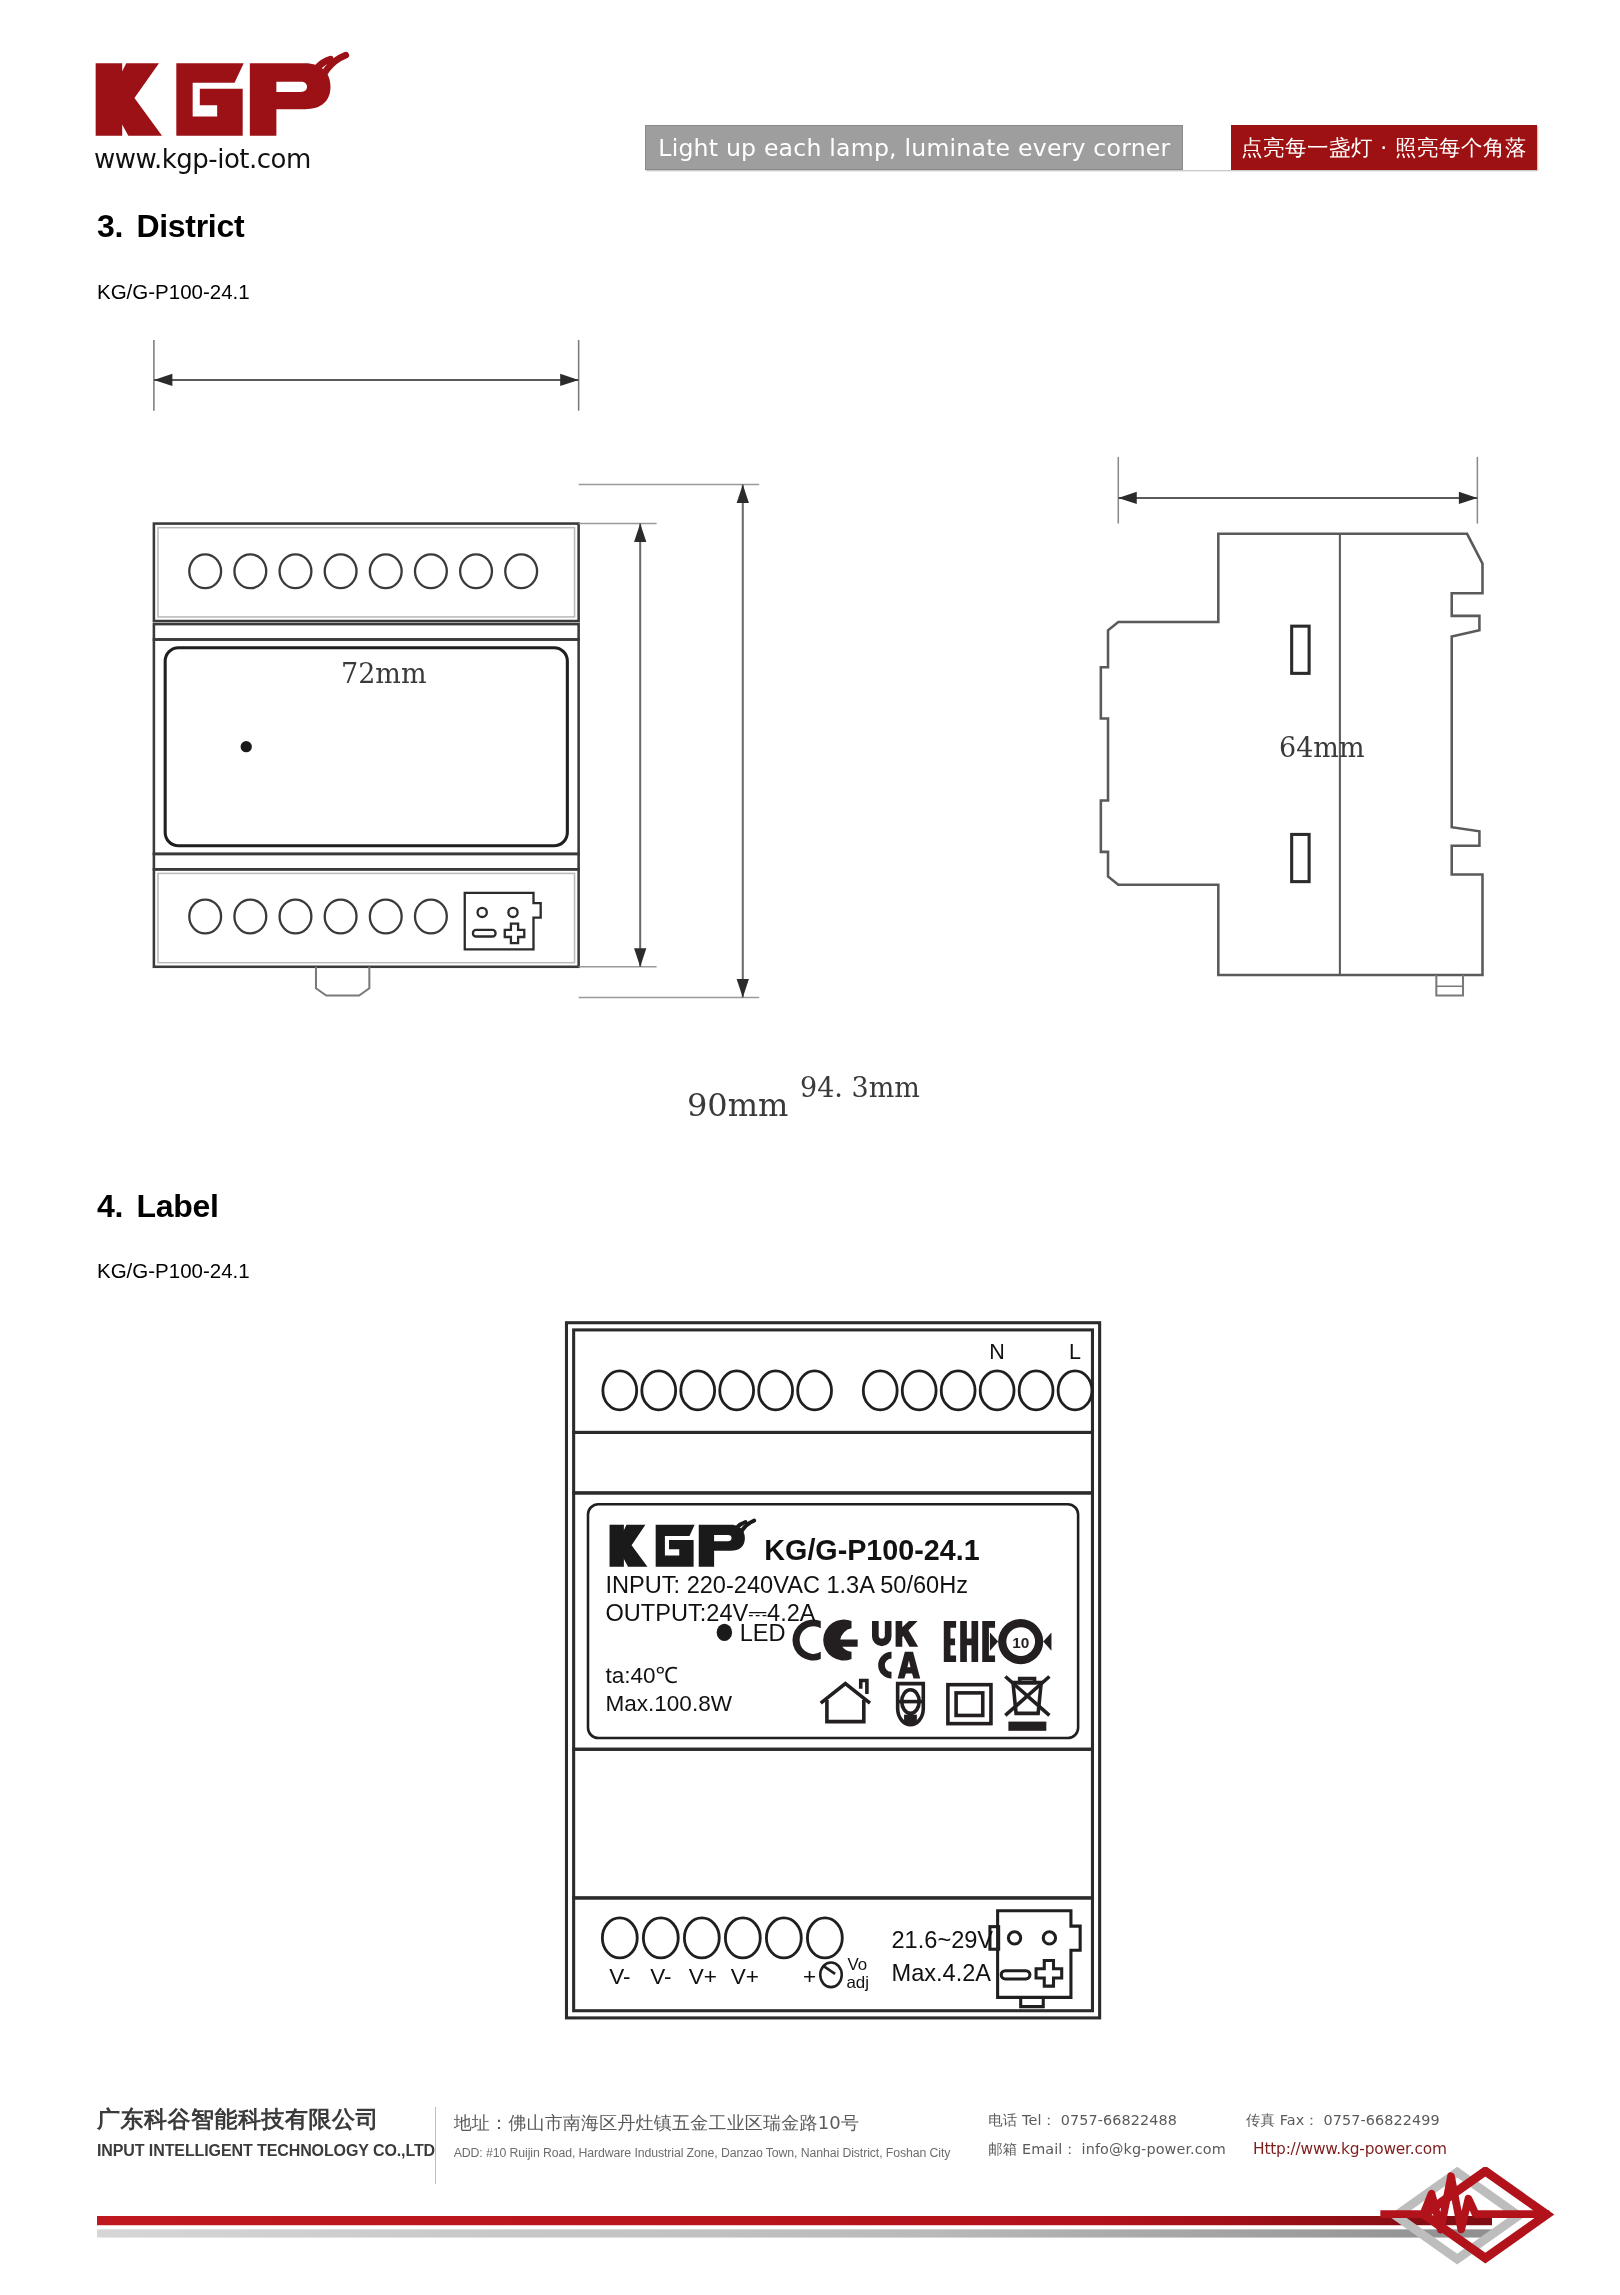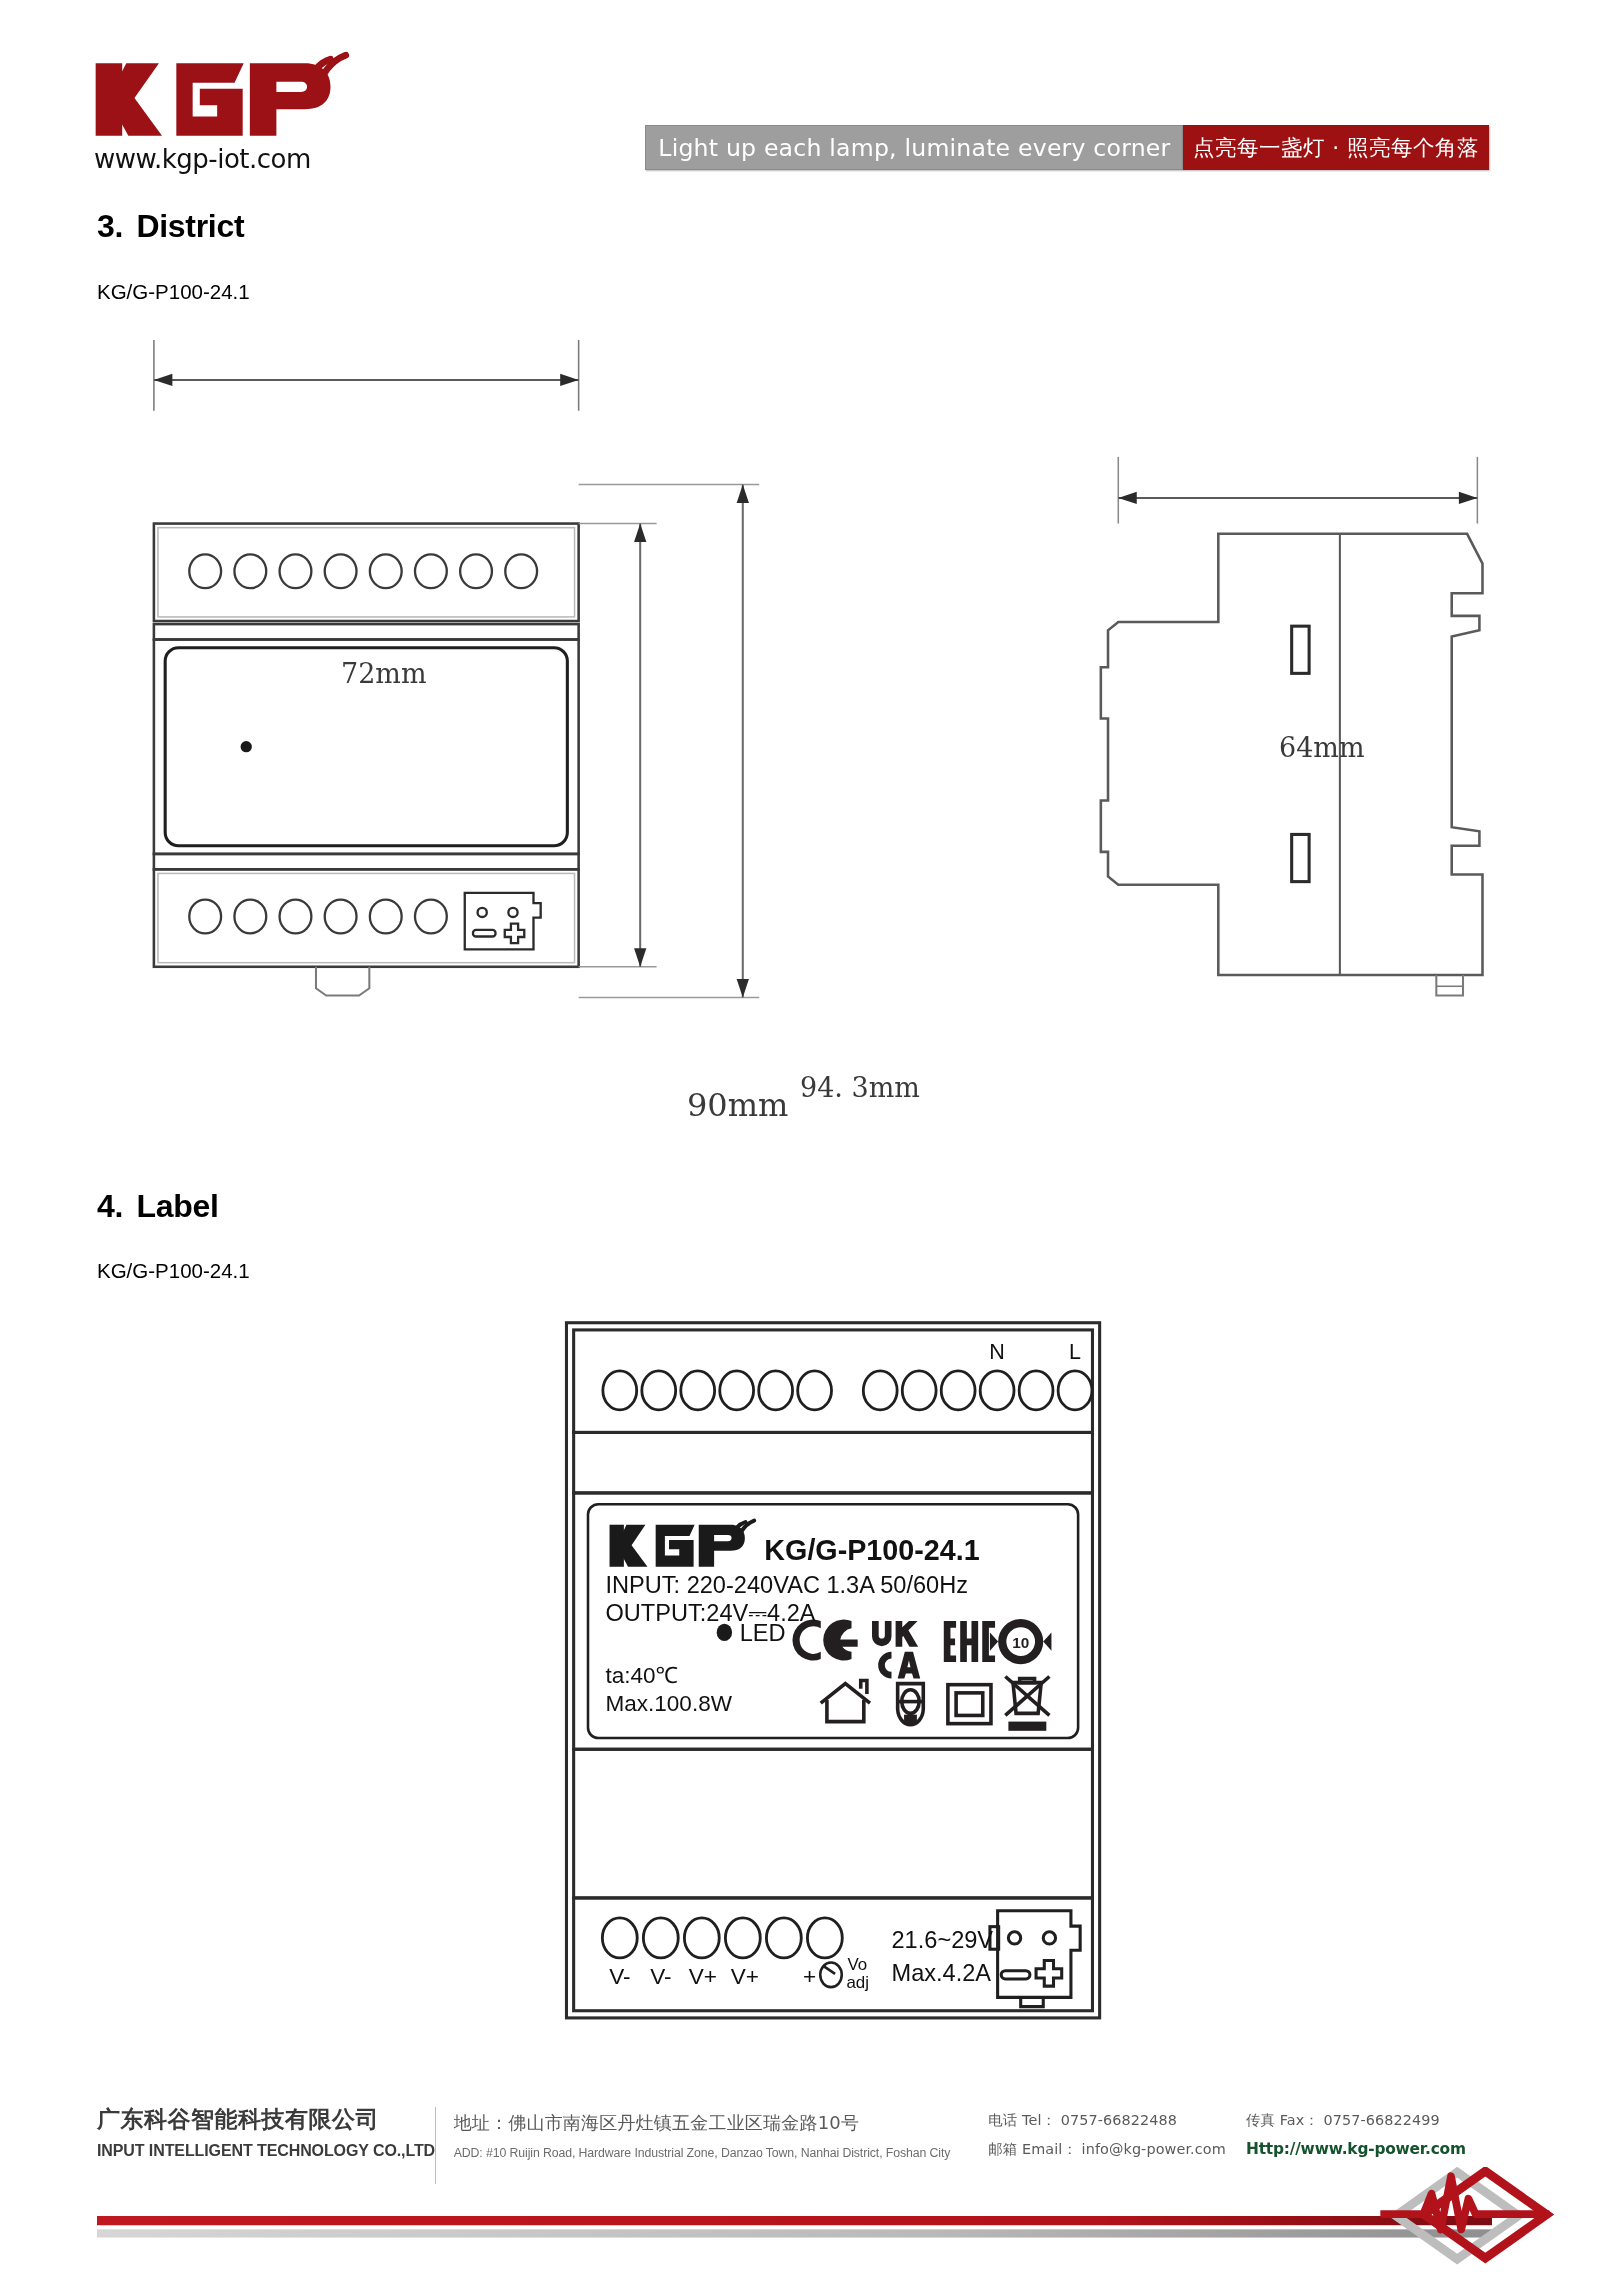--- a/index.html
+++ b/index.html
@@ -43,20 +43,21 @@
   }
 
   .slogan {
     position: absolute;
     left: 645px;
     top: 125px;
     height: 45px;
     display: flex;
     align-items: stretch;
     box-shadow: 1px 1px 1.5px rgba(0,0,0,0.28);
+    gap: 48px;
   }
   .slogan-en {
     background: #9e9e9e;
     color: #ffffff;
     font-size: 23.6px;
     letter-spacing: 0.2px;
     padding: 0 11.3px 0 12.3px;
     display: flex;
     align-items: center;
     font-family: "DejaVu Sans", sans-serif;
@@ -185,25 +186,26 @@
     font-size: 14.4px;
     color: #5a5a5a;
     letter-spacing: 0.1px;
     font-family: "DejaVu Sans", sans-serif;
     white-space: nowrap;
   }
   .f-line.second { margin-top: 10px; }
   .f-web {
     margin-top: 9.2px;
     font-size: 15.4px;
-    font-weight: bold;
-    color: #14532d;
+    font-weight: normal;
+    color: #7f1d1d;
     letter-spacing: -0.2px;
     white-space: nowrap;
     font-family: "DejaVu Sans", sans-serif;
+    margin-left: 7px;
   }
   .footer-bars {
     position: absolute;
     left: 97px;
     top: 121px;
     width: 1395px;
     height: 23.6px;
   }
   .footer-mark {
     position: absolute;

